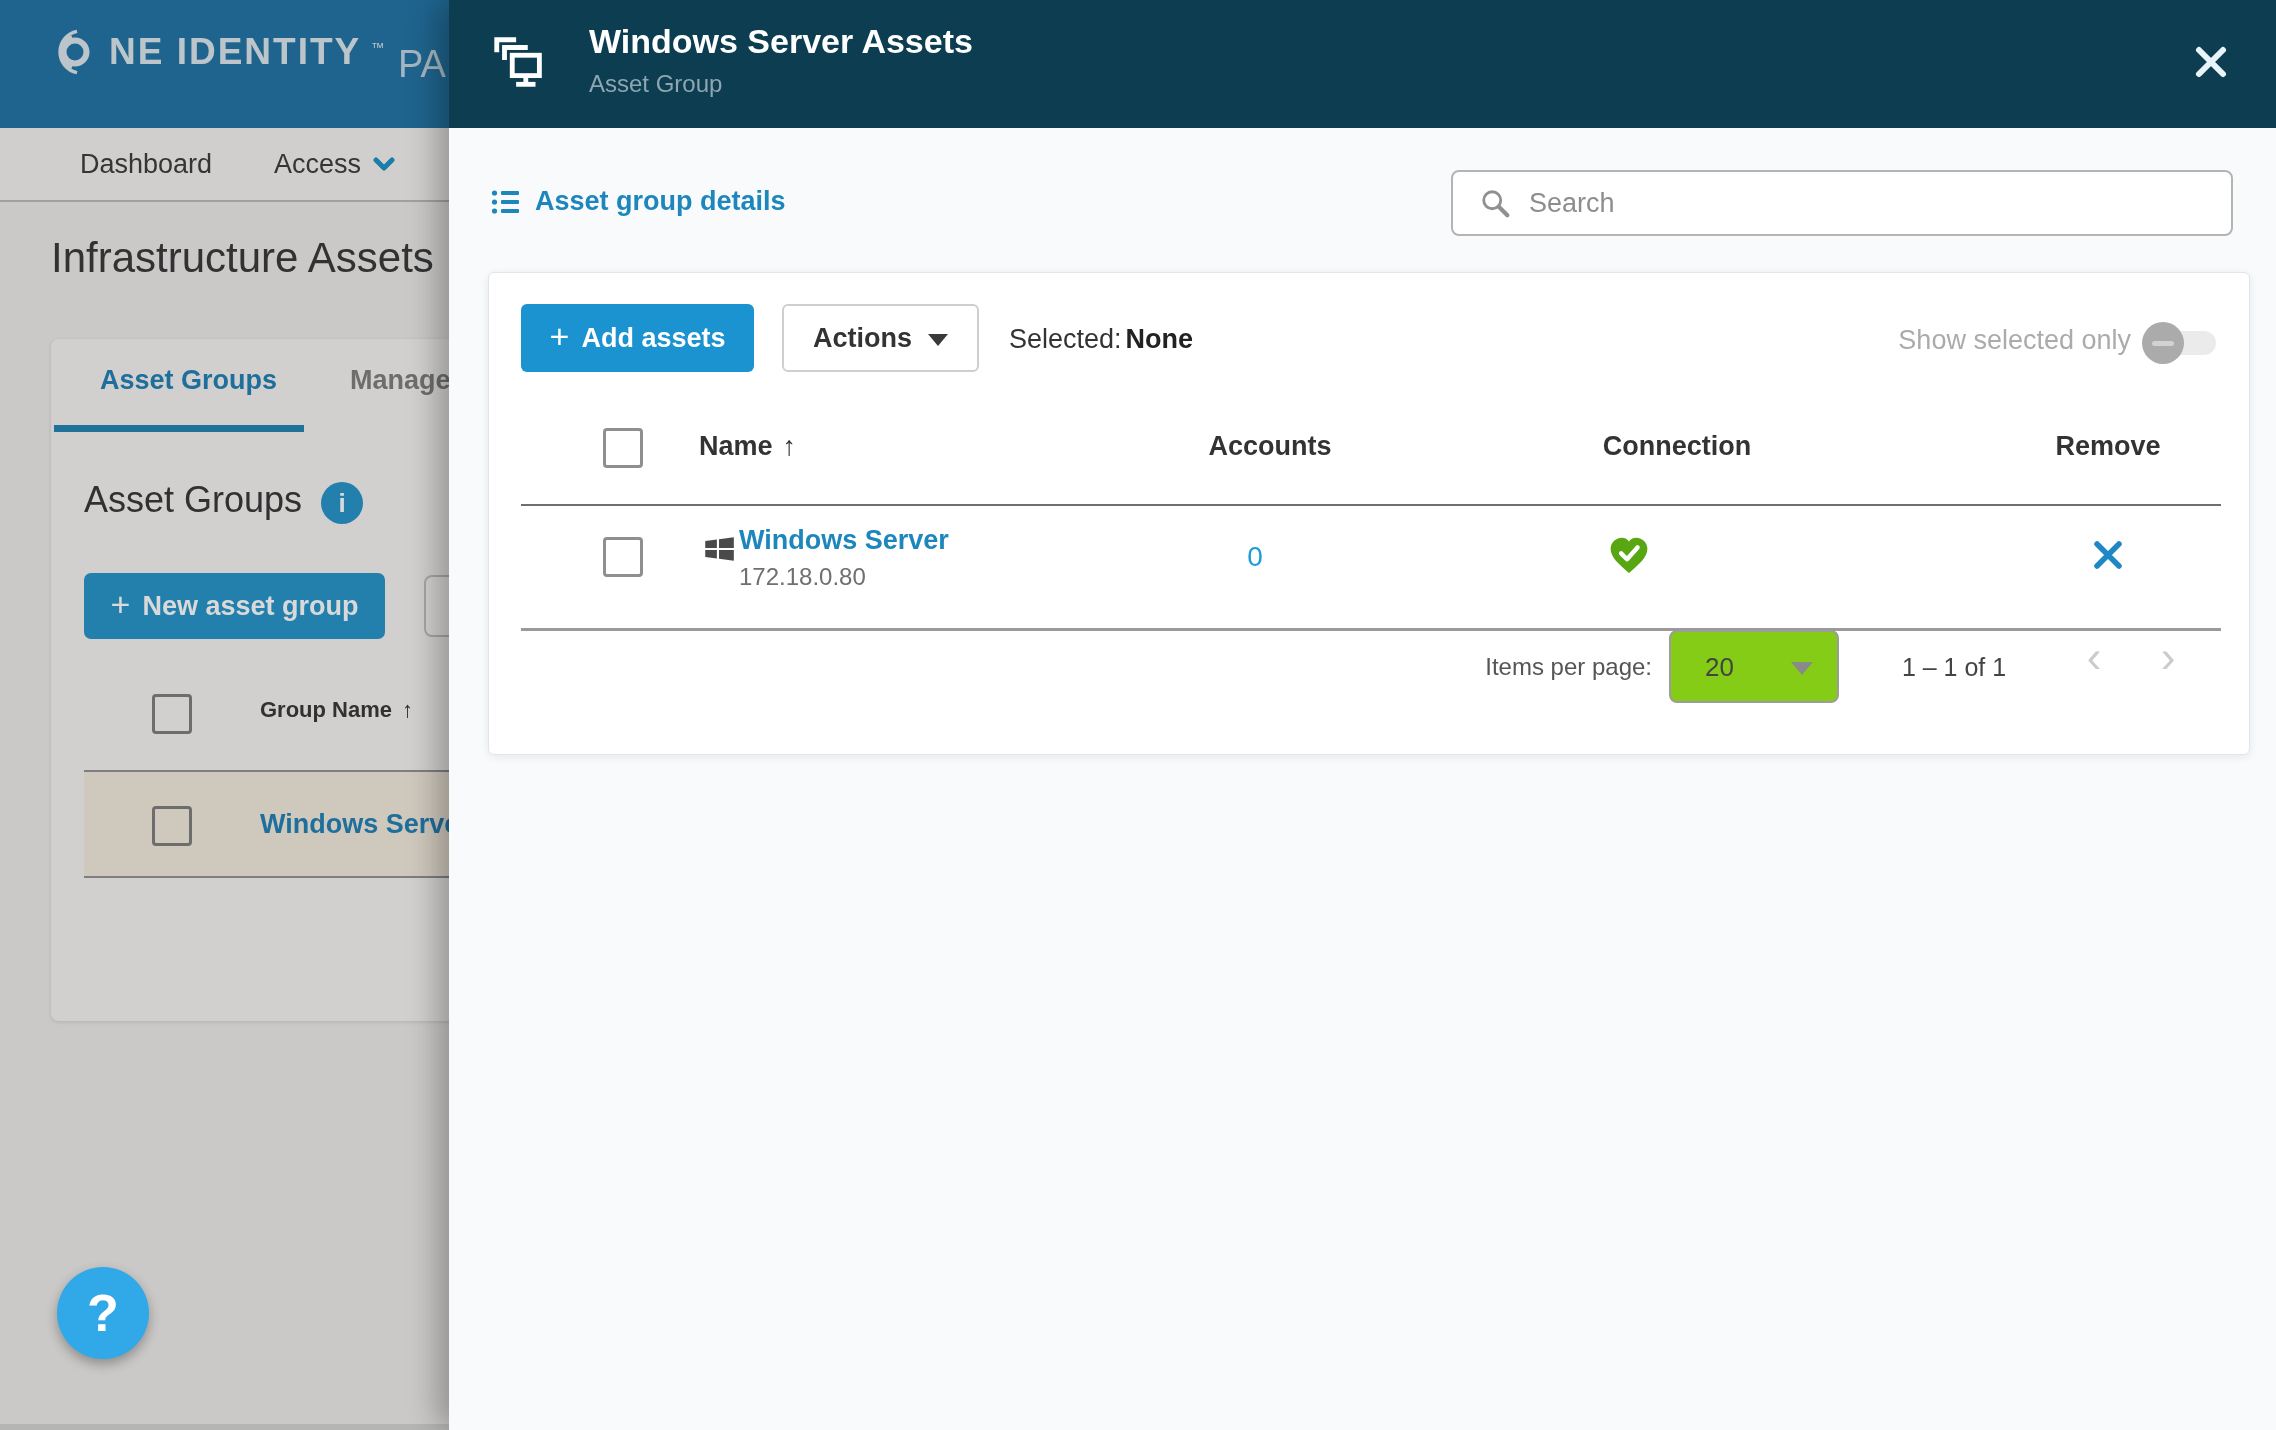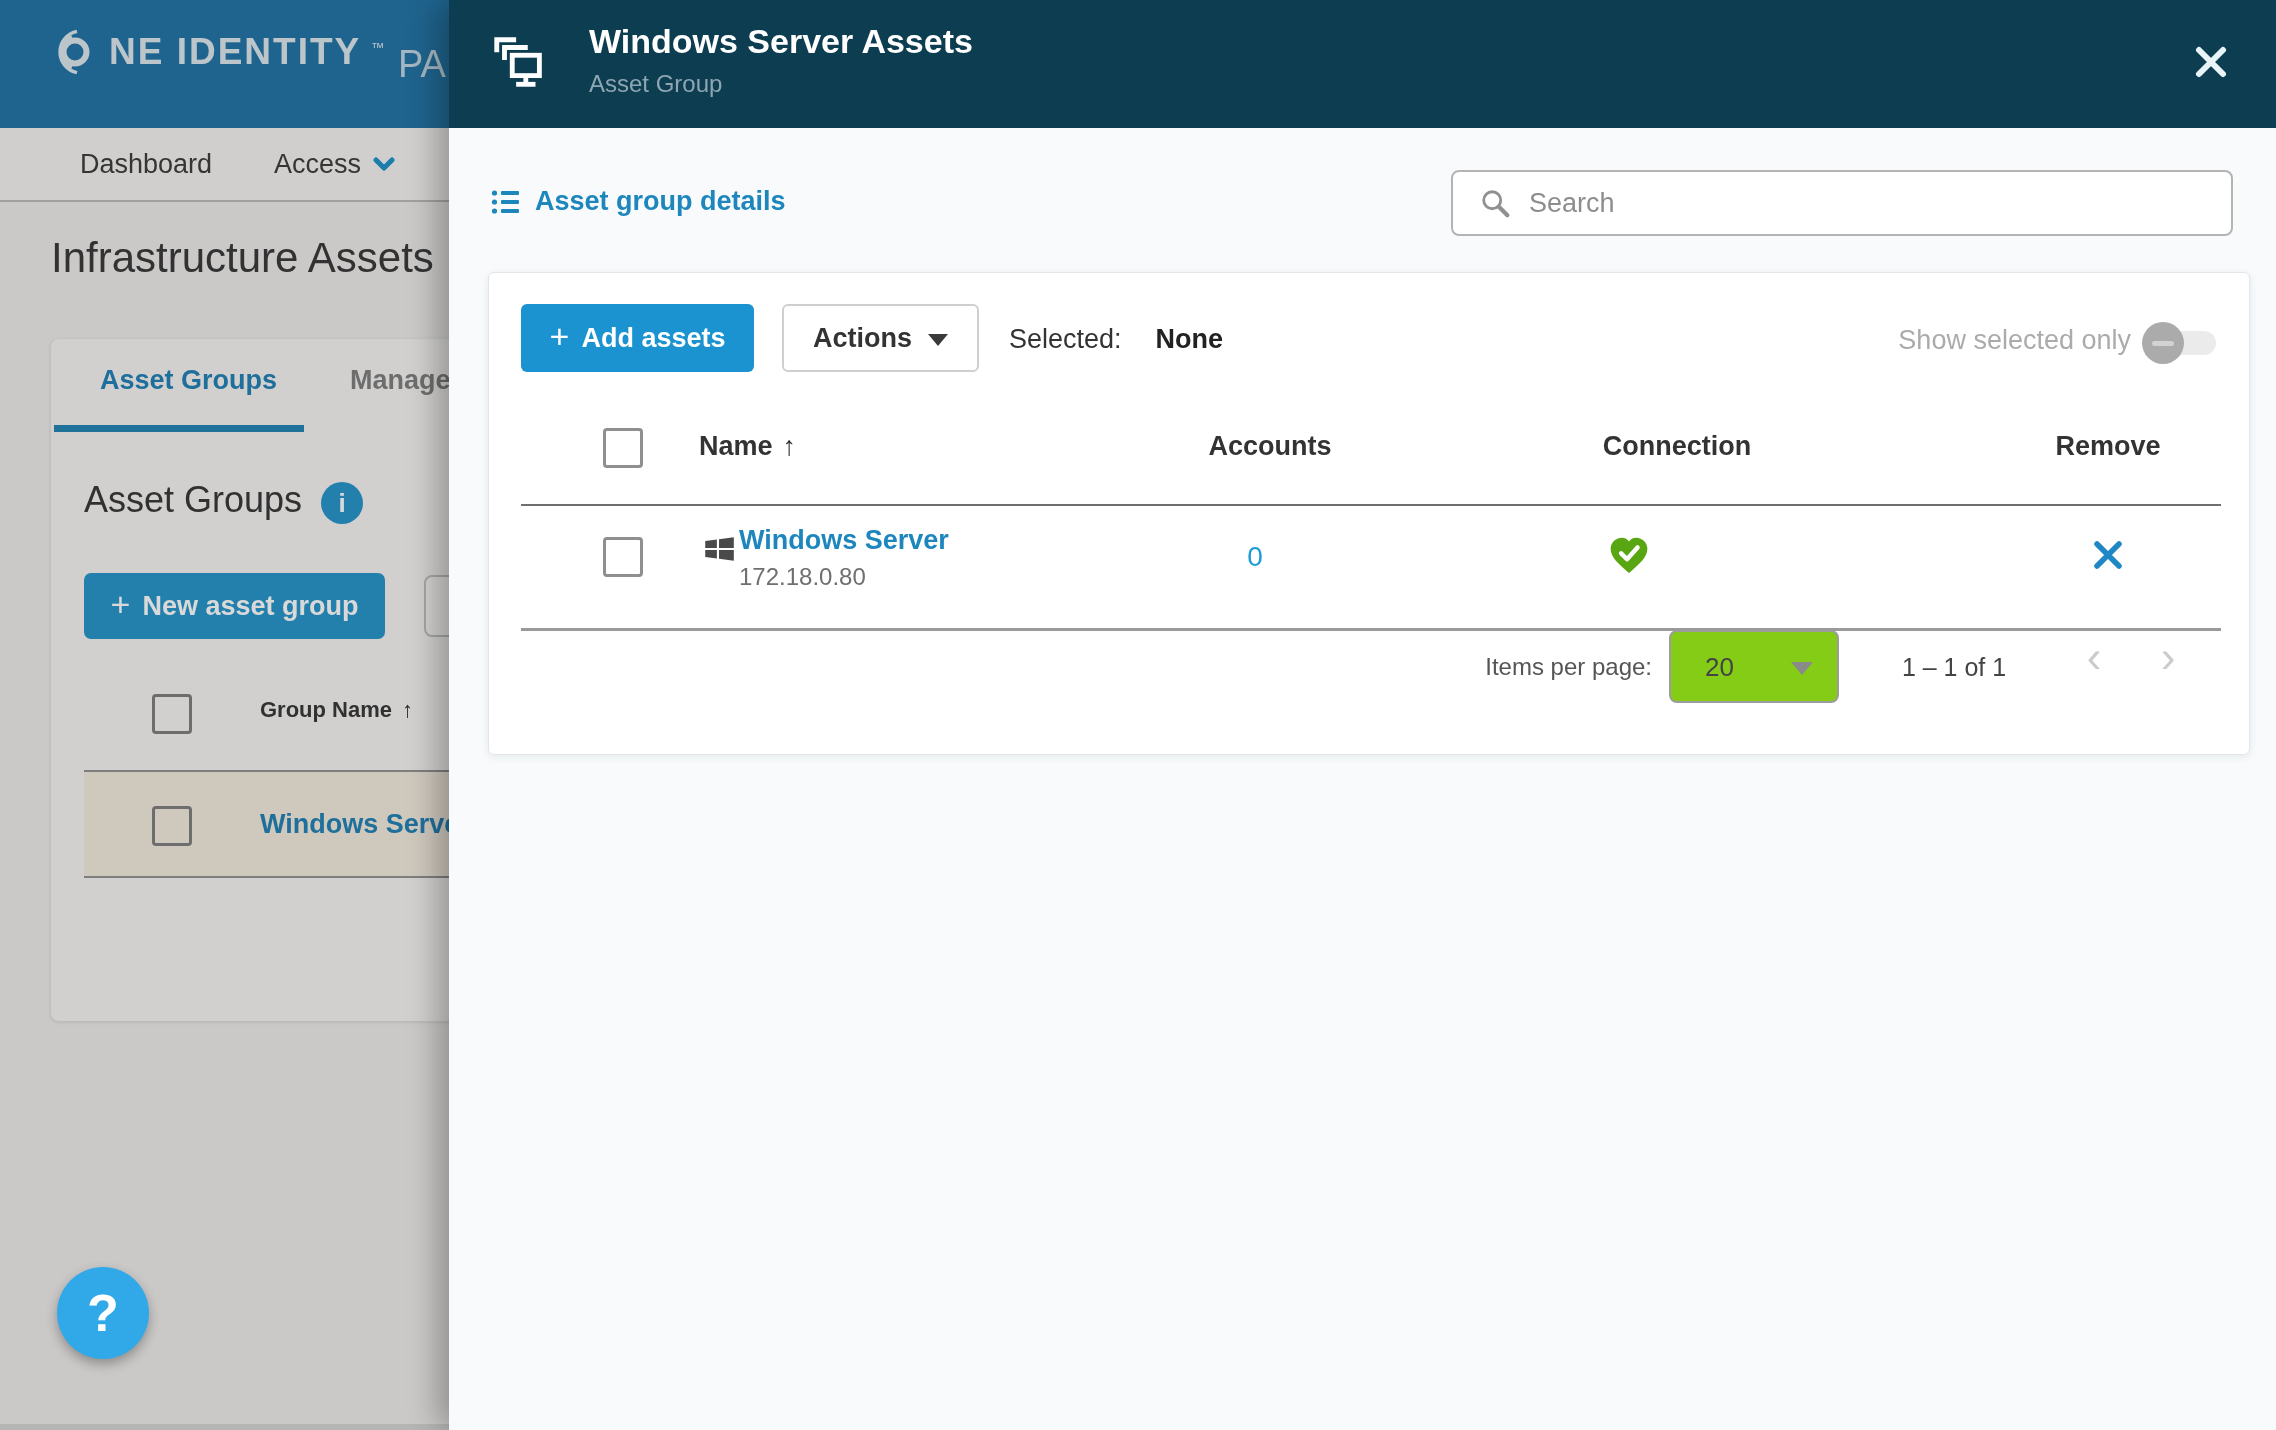--- a/index.html
+++ b/index.html
@@ -56,21 +56,21 @@
   .details-link-label { font-size:27px; font-weight:bold; color:#1d87bd; white-space:nowrap; }
   .search-box { position:absolute; left:1002px; top:42px; width:782px; height:66px; background:#fff; border:2px solid #b4b4b4; border-radius:8px; }
   .search-icon { position:absolute; left:26px; top:15px; }
   .search-input { position:absolute; left:76px; top:4px; width:690px; height:54px; border:none; outline:none; font-size:27px; font-family:inherit; color:#444; background:transparent; }
   .search-input::placeholder { color:#8d8d8d; opacity:1; }
   .asset-card { position:absolute; left:39px; top:144px; width:1762px; height:483px; background:#ffffff; border:1px solid #e3e6e8; border-radius:6px; box-shadow:0 2px 8px rgba(31,45,61,.08); }
   .add-btn { position:absolute; left:32px; top:31px; width:233px; height:68px; background:#1b93d0; border:none; border-radius:6px; color:#fff; font-size:27px; font-weight:bold; font-family:inherit; display:flex; align-items:center; justify-content:center; gap:12px; cursor:pointer; }
   .add-plus { font-size:34px; font-weight:normal; margin-top:-3px; }
   .actions-btn { position:absolute; left:293px; top:31px; width:197px; height:68px; background:#fff; border:2px solid #cfcfcf; border-radius:6px; color:#333; font-size:27px; font-weight:bold; font-family:inherit; display:flex; align-items:center; justify-content:center; gap:16px; cursor:pointer; }
   .caret-down { width:0; height:0; border-left:10px solid transparent; border-right:10px solid transparent; border-top:12px solid #3a3a3a; margin-top:4px; }
-  .selected-group { position:absolute; left:520px; top:48px; height:36px; display:flex; align-items:center; gap:34px; }
+  .selected-group { position:absolute; left:520px; top:48px; height:36px; display:flex; align-items:center; gap:4px; }
   .selected-label { font-size:27px; color:#333; }
   .selected-value { font-size:27px; font-weight:bold; color:#222; }
   .show-selected-label { position:absolute; right:118px; top:52px; font-size:27px; color:#ababab; white-space:nowrap; }
   .toggle { position:absolute; right:33px; top:58px; width:70px; height:24px; background:#ebebeb; border-radius:12px; cursor:pointer; }
   .toggle-knob { position:absolute; left:-4px; top:-9px; width:42px; height:42px; border-radius:50%; background:#ababab; }
   .toggle-dash { position:absolute; left:10px; top:19px; width:22px; height:5px; border-radius:3px; background:#d2d2d2; }
   .tbl-hdr-checkbox { position:absolute; left:114px; top:155px; border-color:#8f8f8f; background:#fff; }
   .col-hdr { position:absolute; top:158px; font-size:27px; font-weight:bold; color:#333; white-space:nowrap; }
   .col-name { left:210px; cursor:pointer; }
   .col-accounts { left:711px; width:140px; text-align:center; }

